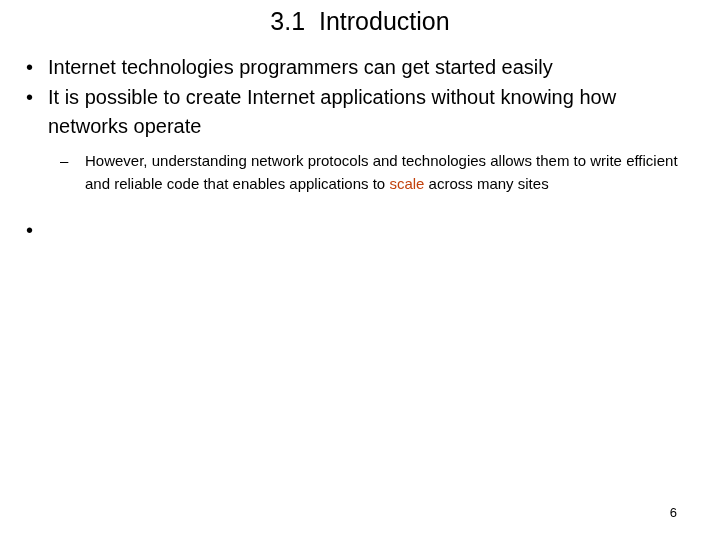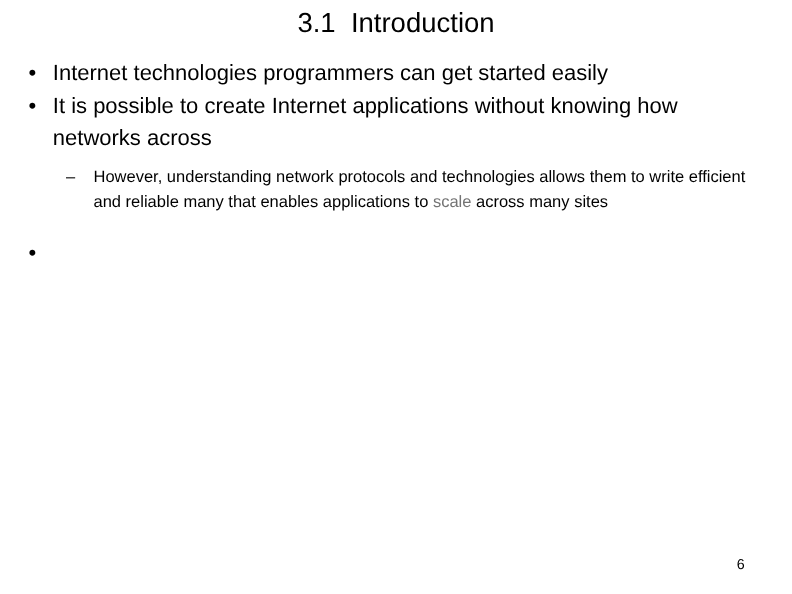--- a/index.html
+++ b/index.html
@@ -93,21 +93,21 @@
   .lvl2-item > .dash-mark {
     position: absolute;
     left: 60px;
     top: 0;
     font-size: 15px;
     line-height: 23.8px;
     color: #000000;
   }
 
   .highlight-term {
-    color: #737373;
+    color: #c2410c;
   }
 
   .gap-after-sub {
     height: 20px;
   }
 
   
   .page-number {
     position: absolute;
     right: 41px;
@@ -129,29 +129,29 @@
 
     <ul class="lvl1-list">
 
       <li class="lvl1-item">
         <span class="bullet-mark">•</span>
         <span>Internet technologies programmers can get started easily</span>
       </li>
 
       <li class="lvl1-item">
         <span class="bullet-mark">•</span>
-        <span>It is possible to create Internet applications without knowing how networks across</span>
+        <span>It is possible to create Internet applications without knowing how networks operate</span>
       </li>
     </ul>
 
     <div class="lvl2-wrap">
       <ul class="lvl2-list">
         <li class="lvl2-item">
           <span class="dash-mark">–</span>
-          <span>However, understanding network protocols and technologies allows them to write efficient and reliable many that enables applications to </span><span class="highlight-term">scale</span><span> across many sites</span>
+          <span>However, understanding network protocols and technologies allows them to write efficient and reliable code that enables applications to </span><span class="highlight-term">scale</span><span> across many sites</span>
         </li>
       </ul>
     </div>
 
     <div class="gap-after-sub"></div>
 
     <ul class="lvl1-list">
       <li class="lvl1-item">
         <span class="bullet-mark">•</span>
       </li>

